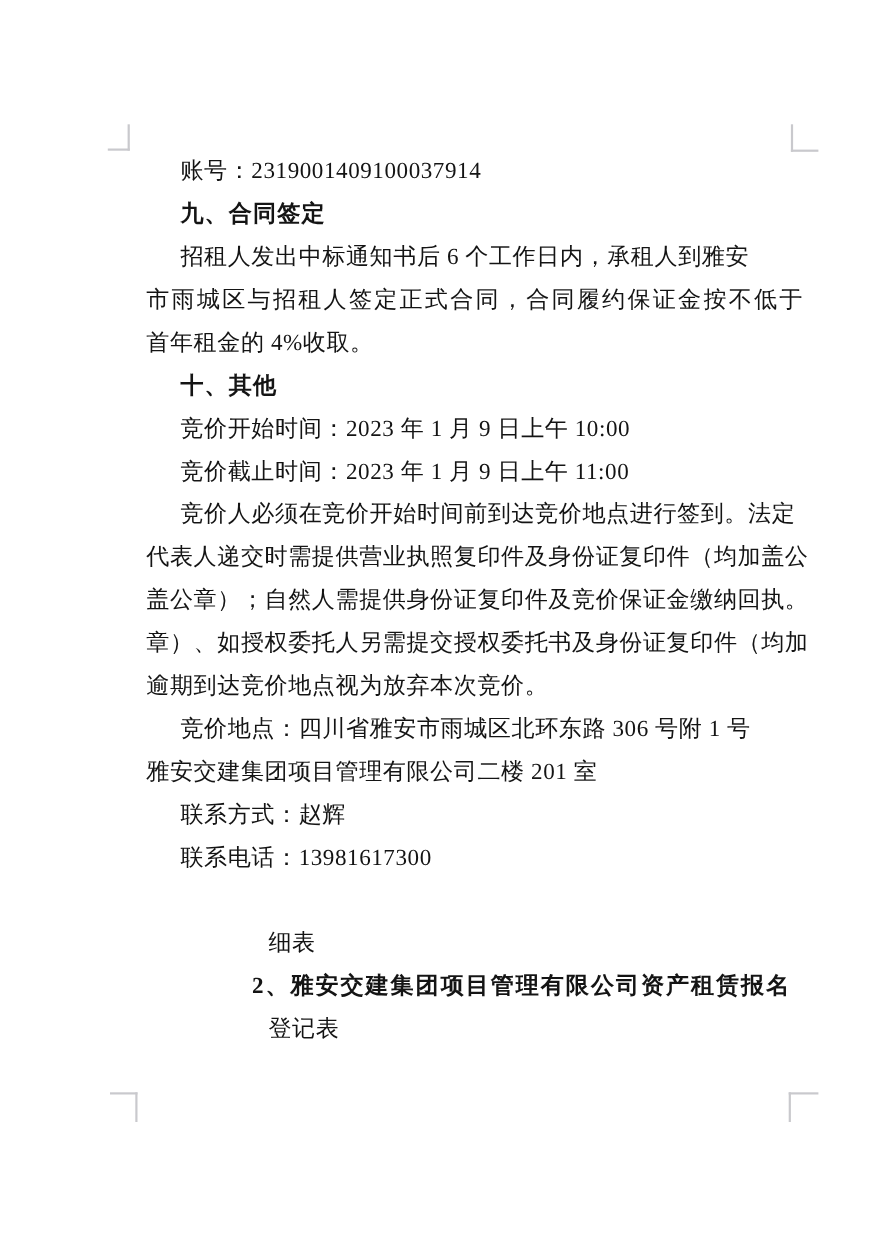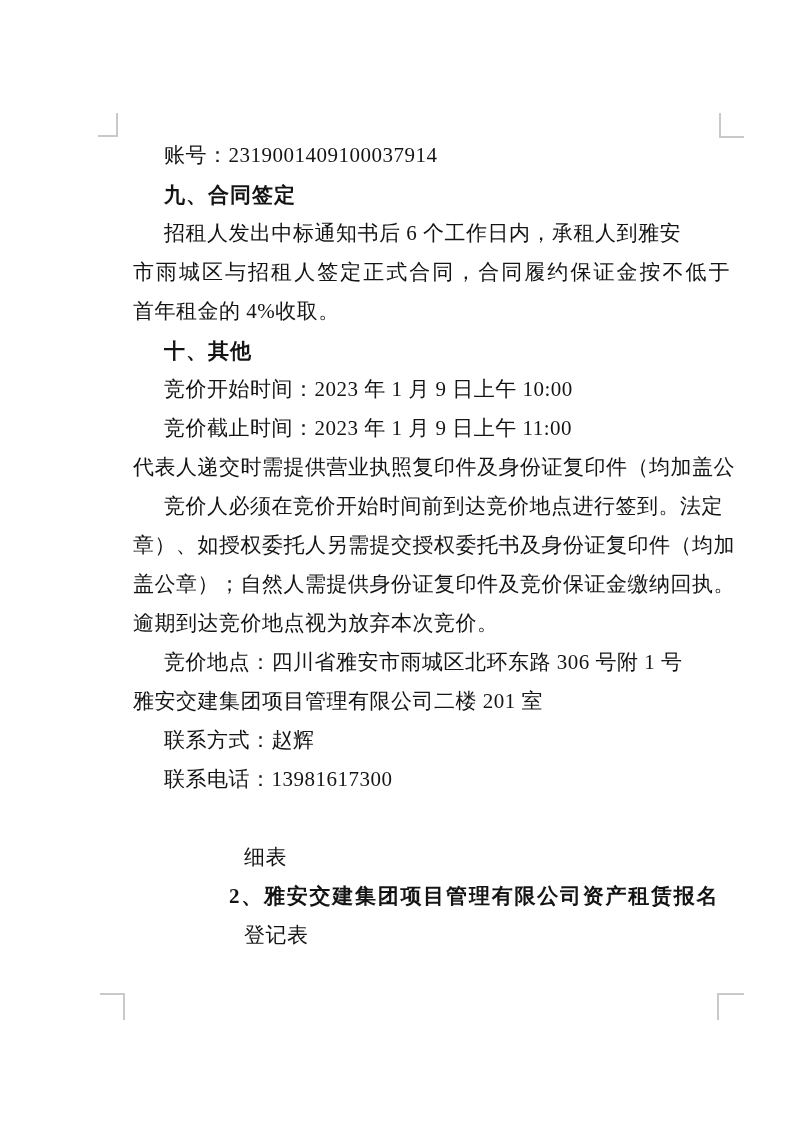--- a/index.html
+++ b/index.html
@@ -84,24 +84,24 @@
     <div class="ln indent">账号：2319001409100037914</div>
 
     <div class="ln indent heading">九、合同签定</div>
     <div class="ln indent">招租人发出中标通知书后 6 个工作日内，承租人到雅安</div>
     <div class="ln flush stretch-flush">市雨城区与招租人签定正式合同，合同履约保证金按不低于</div>
     <div class="ln flush">首年租金的 4%收取。</div>
 
     <div class="ln indent heading">十、其他</div>
     <div class="ln indent">竞价开始时间：2023 年 1 月 9 日上午 10:00</div>
     <div class="ln indent">竞价截止时间：2023 年 1 月 9 日上午 11:00</div>
+    <div class="ln indent stretch-indent">竞价人必须在竞价开始时间前到达竞价地点进行签到。法定</div>
     <div class="ln flush stretch-flush">代表人递交时需提供营业执照复印件及身份证复印件（均加盖公</div>
-    <div class="ln indent stretch-indent">竞价人必须在竞价开始时间前到达竞价地点进行签到。法定</div>
+    <div class="ln flush stretch-flush">盖公章）；自然人需提供身份证复印件及竞价保证金缴纳回执。</div>
     <div class="ln flush stretch-flush">章）、如授权委托人另需提交授权委托书及身份证复印件（均加</div>
-    <div class="ln flush stretch-flush">盖公章）；自然人需提供身份证复印件及竞价保证金缴纳回执。</div>
     <div class="ln flush">逾期到达竞价地点视为放弃本次竞价。</div>
     <div class="ln indent">竞价地点：四川省雅安市雨城区北环东路 306 号附 1 号</div>
     <div class="ln flush">雅安交建集团项目管理有限公司二楼 201 室</div>
     <div class="ln indent">联系方式：赵辉</div>
     <div class="ln indent">联系电话：13981617300</div>
 
     <div class="ln blank"></div>
 
     <div class="ln attach-cont">细表</div>
     <div class="ln attach-num stretch-attach2">2、雅安交建集团项目管理有限公司资产租赁报名</div>

